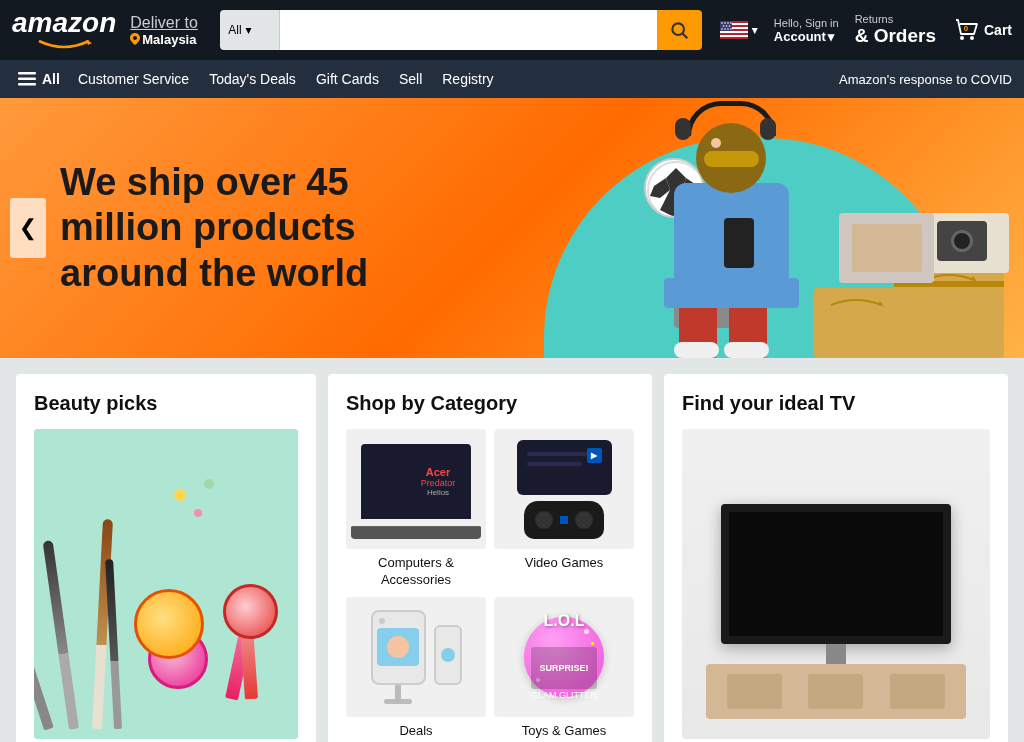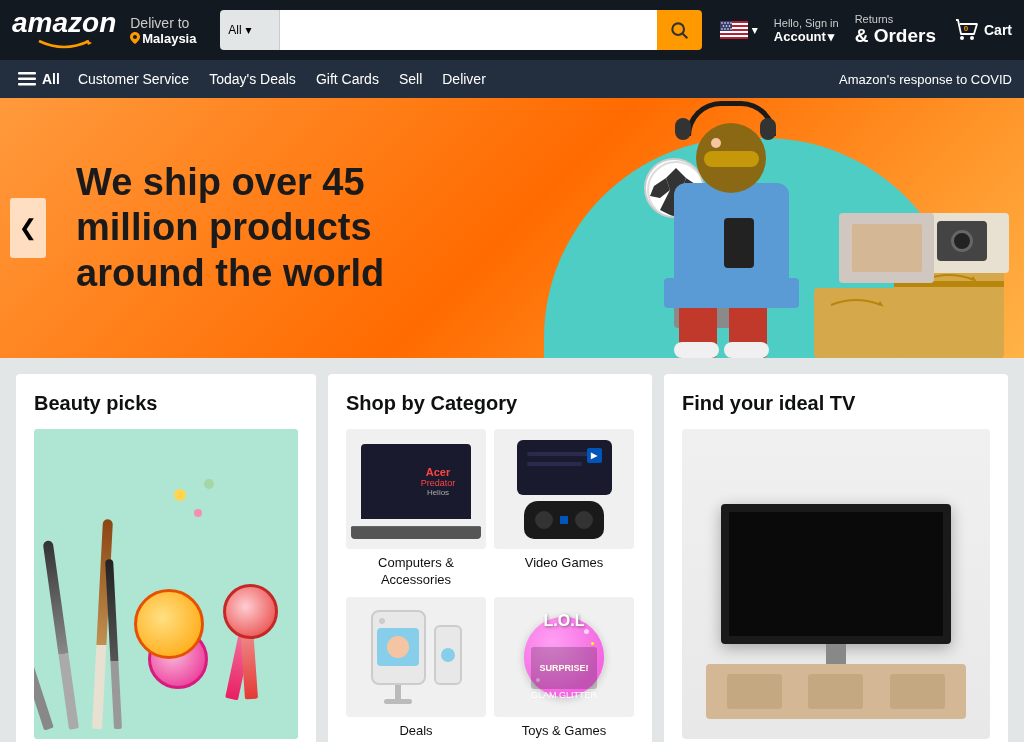--- a/index.html
+++ b/index.html
@@ -3,21 +3,21 @@
   <meta charset="utf-8">
   <style>
     * { margin: 0; padding: 0; box-sizing: border-box; }
     body { font-family: Arial, sans-serif; background: #e3e6e6; width: 1024px; overflow-x: hidden; }
 
     
     .header { background: #131921; display: flex; align-items: center; padding: 8px 12px; gap: 10px; height: 60px; }
     .logo { display: flex; flex-direction: column; align-items: center; color: white; cursor: pointer; margin-right: 4px; }
     .logo-text { font-size: 28px; font-weight: bold; color: white; font-style: italic; line-height: 1; }
     .deliver-to { color: #ccc; font-size: 11px; display: flex; flex-direction: column; align-items: flex-start; cursor: pointer; min-width: 80px; }
-    .deliver-to-label { color: #ccc; font-size: 14px; }
+    .deliver-to-label { color: #ccc; font-size: 16px; text-decoration: underline; }
     .deliver-to-loc { color: white; font-size: 13px; font-weight: bold; display: flex; align-items: center; gap: 2px; }
     .search-bar { flex: 1; display: flex; height: 40px; border-radius: 4px; overflow: hidden; }
     .search-category { background: #e3e6e6; border: none; padding: 0 8px; font-size: 12px; cursor: pointer; display: flex; align-items: center; gap: 4px; border-right: 1px solid #ccc; min-width: 60px; }
     .search-input { flex: 1; border: none; padding: 0 10px; font-size: 15px; outline: none; }
     .search-btn { background: #ff9900; border: none; width: 45px; cursor: pointer; display: flex; align-items: center; justify-content: center; }
     .search-btn svg { width: 20px; height: 20px; }
     .header-right { display: flex; align-items: center; gap: 16px; margin-left: 8px; }
     .flag-btn { display: flex; align-items: center; gap: 4px; cursor: pointer; color: white; }
     .account-btn { color: white; cursor: pointer; font-size: 12px; display: flex; flex-direction: column; }
     .account-btn .small { color: #ccc; font-size: 11px; }
@@ -28,21 +28,21 @@
     .cart-btn { color: white; cursor: pointer; display: flex; align-items: center; gap: 4px; font-size: 13px; font-weight: bold; }
 
     
     .navbar { background: #232f3e; display: flex; align-items: center; padding: 0 12px; height: 38px; gap: 4px; overflow: hidden; }
     .nav-all { display: flex; align-items: center; gap: 6px; color: white; font-size: 14px; font-weight: bold; cursor: pointer; padding: 8px 6px; }
     .nav-item { color: white; font-size: 14px; cursor: pointer; padding: 8px 8px; white-space: nowrap; }
     .nav-right { margin-left: auto; color: white; font-size: 13px; cursor: pointer; white-space: nowrap; }
 
     
     .banner { background: linear-gradient(135deg, #ff9a3c 0%, #ff6b00 50%, #ffb347 100%); height: 260px; position: relative; overflow: hidden; display: flex; align-items: center; }
-    .banner-text { padding: 40px 76px; z-index: 2; }
+    .banner-text { padding: 40px 60px; z-index: 2; }
     .banner-text h1 { font-size: 38px; font-weight: 900; color: #1a1a1a; line-height: 1.2; max-width: 420px; }
     .banner-arrow { position: absolute; left: 10px; top: 50%; transform: translateY(-50%); background: rgba(255,255,255,0.7); border: none; width: 36px; height: 60px; font-size: 22px; cursor: pointer; display: flex; align-items: center; justify-content: center; border-radius: 3px; z-index: 10; }
     .banner-illustration { position: absolute; right: 0; bottom: 0; width: 600px; height: 260px; overflow: hidden; }
 
     
     .content-area { background: #e3e6e6; padding: 16px 16px; display: flex; gap: 12px; }
 
     
     .card { background: white; border-radius: 4px; padding: 18px; flex: 1; min-height: 380px; }
     .card-title { font-size: 20px; font-weight: bold; color: #0f1111; margin-bottom: 14px; }
@@ -178,21 +178,21 @@
       <rect y="0" width="18" height="2.5" fill="white" rx="1"></rect>
       <rect y="5.5" width="18" height="2.5" fill="white" rx="1"></rect>
       <rect y="11" width="18" height="2.5" fill="white" rx="1"></rect>
     </svg>
     <span>All</span>
   </div>
   <div class="nav-item">Customer Service</div>
   <div class="nav-item">Today's Deals</div>
   <div class="nav-item">Gift Cards</div>
   <div class="nav-item">Sell</div>
-  <div class="nav-item">Deliver</div>
+  <div class="nav-item">Registry</div>
   <div class="nav-right">Amazon's response to COVID</div>
 </div>
 
 <div class="banner">
   <button class="banner-arrow">
     <span>❮</span>
   </button>
 
   <div class="banner-text">
     <h1>We ship over 45 million products around the world</h1>

